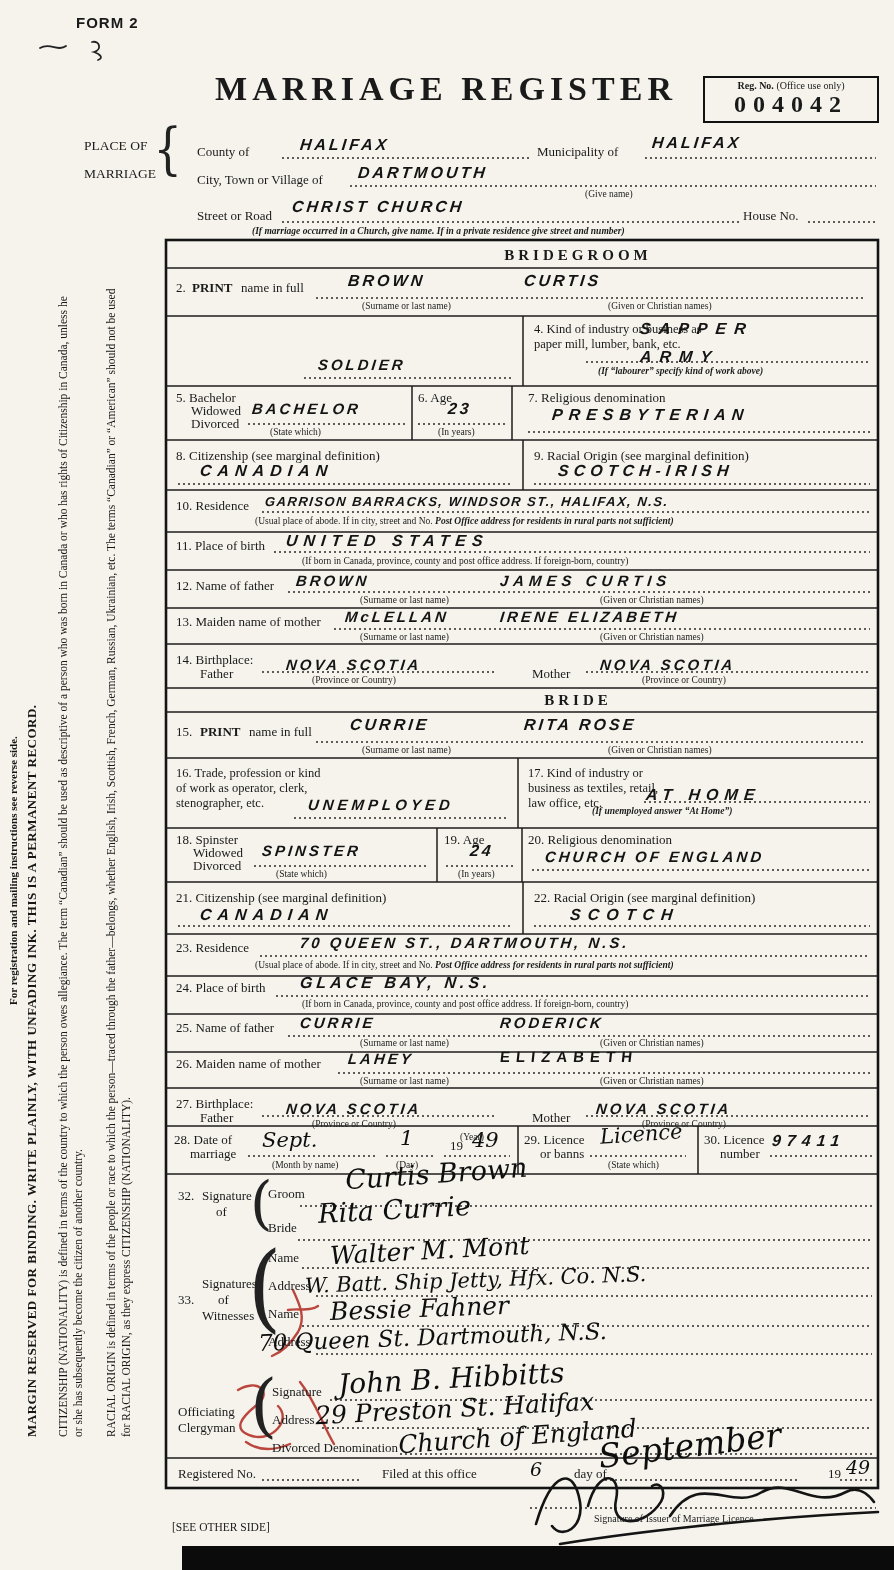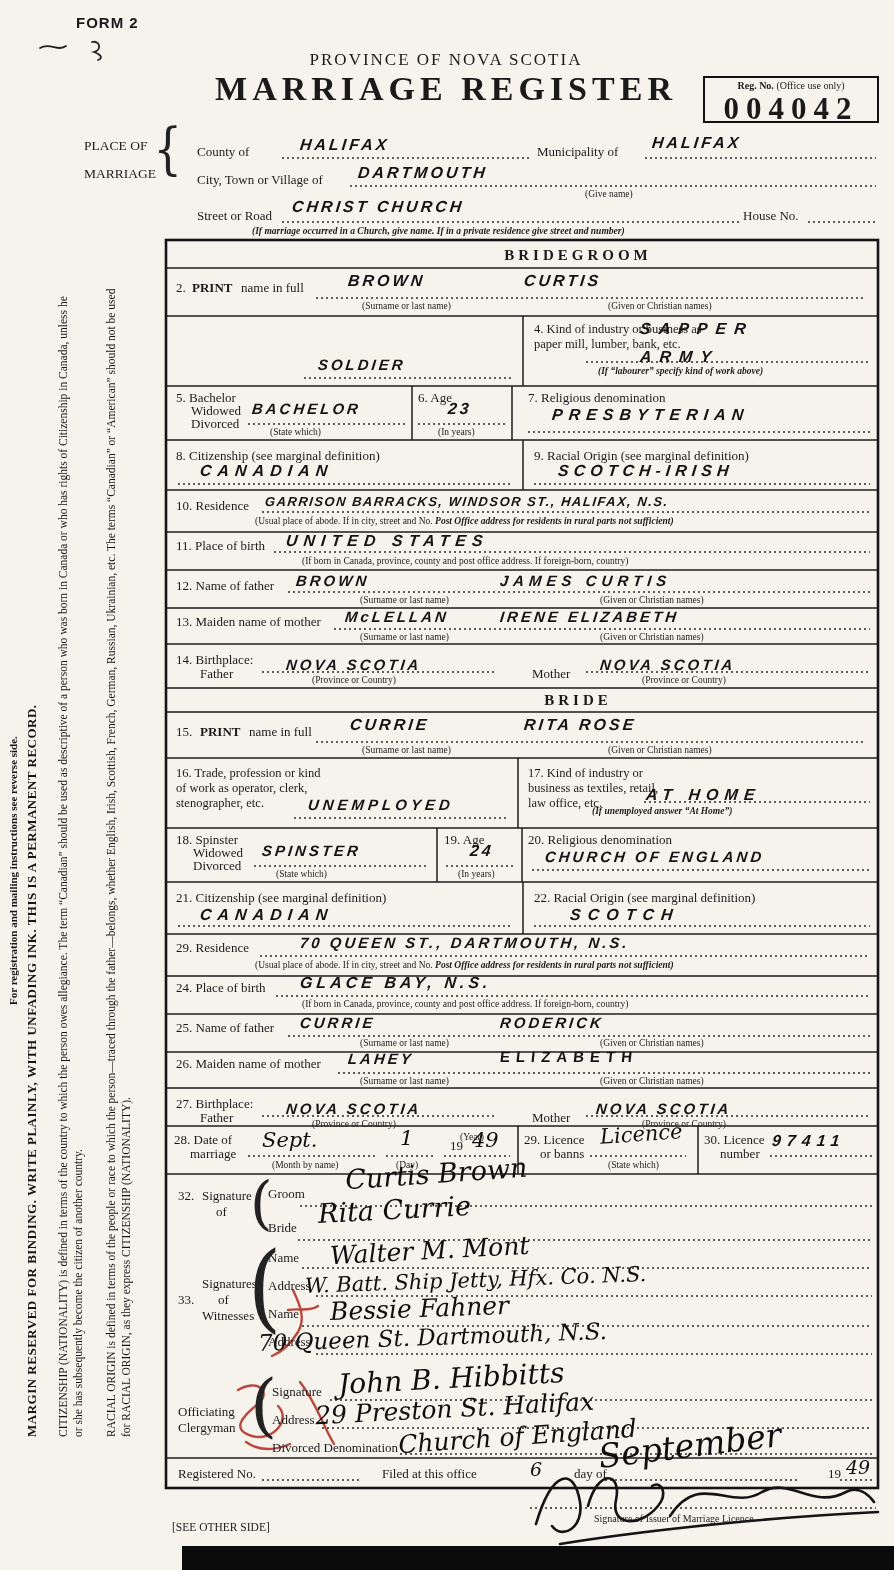--- a/index.html
+++ b/index.html
@@ -142,29 +142,28 @@
       <path d="M300,1382 C316,1402 322,1424 334,1444"></path>
     </g>
   </svg>
 
   <div class="abs rot margintxt b" style="left:6px;top:1005px;width:372px;font-size:11px">For registration and mailing instructions see reverse side.</div>
   <div class="abs rot margintxt b" style="left:24px;top:1437px;width:802px;font-size:13px;letter-spacing:0.5px">MARGIN RESERVED FOR BINDING.   WRITE PLAINLY, WITH UNFADING INK.   THIS IS A PERMANENT RECORD.</div>
   <div class="abs rot margintxt" style="left:56px;top:1437px;width:1152px;font-size:11.5px">CITIZENSHIP (NATIONALITY) is defined in terms of the country to which the person owes allegiance.  The term “Canadian” should be used as descriptive of a person who was born in Canada or who has rights of Citizenship in Canada, unless he or she has subsequently become the citizen of another country.</div>
   <div class="abs rot margintxt" style="left:104px;top:1437px;width:1152px;font-size:11.5px">RACIAL ORIGIN is defined in terms of the people or race to which the person—traced through the father—belongs, whether English, Irish, Scottish, French, German, Russian, Ukrainian, etc.  The terms “Canadian” or “American” should not be used for RACIAL ORIGIN, as they express CITIZENSHIP (NATIONALITY).</div>
 
   <div class="abs b" style="left:76px;top:14px;font-family:'Liberation Sans',sans-serif;font-size:15px;letter-spacing:1px">FORM 2</div>
-  <div class="abs" style="left:166px;top:50px;width:560px;text-align:center;font-size:17px;letter-spacing:2px">PROVINCE OF NOVA SCOTIA</div>
   <div class="abs title" style="left:166px;top:70px;width:560px;font-size:34px">MARRIAGE REGISTER</div>
 
   <div class="abs regbox" style="left:703px;top:76px;width:176px;height:47px;padding-top:2px">
     <div style="font-size:10px">
       <span class="b">Reg. No.</span>
       <span>(Office use only)</span>
     </div>
-    <div class="b" style="font-size:31px;letter-spacing:7px">004042</div>
+    <div class="b" style="font-size:24px;letter-spacing:7px">004042</div>
   </div>
 
   <div class="abs lbl" style="left:84px;top:138px;font-size:13.5px">PLACE OF</div>
   <div class="abs lbl" style="left:84px;top:166px;font-size:13.5px">MARRIAGE</div>
   <div class="abs paren" style="left:150px;top:122px;font-size:56px;transform:scaleX(0.8)">{</div>
 
   <div class="abs lbl" style="left:197px;top:144px">County of</div>
   <div class="abs hw" style="left:300px;top:136px;font-size:16px">HALIFAX</div>
   <div class="abs lbl" style="left:537px;top:144px">Municipality of</div>
   <div class="abs hw" style="left:652px;top:134px;font-size:16px">HALIFAX</div>
@@ -266,21 +265,21 @@
   <div class="abs hw" style="left:470px;top:842px;font-size:16px">24</div>
   <div class="abs cap" style="left:458px;top:869px">(In years)</div>
   <div class="abs lbl" style="left:528px;top:832px">20. Religious denomination</div>
   <div class="abs hw" style="left:545px;top:848px;letter-spacing:3px;font-size:15px">CHURCH OF ENGLAND</div>
 
   <div class="abs lbl" style="left:176px;top:890px">21. Citizenship (see marginal definition)</div>
   <div class="abs hw" style="left:200px;top:906px;letter-spacing:6px;font-size:16px">CANADIAN</div>
   <div class="abs lbl" style="left:534px;top:890px">22. Racial Origin (see marginal definition)</div>
   <div class="abs hw" style="left:570px;top:906px;letter-spacing:7px;font-size:16px">SCOTCH</div>
 
-  <div class="abs lbl" style="left:176px;top:940px">29. Residence</div>
+  <div class="abs lbl" style="left:176px;top:940px">23. Residence</div>
   <div class="abs hw" style="left:300px;top:934px;letter-spacing:3px;font-size:15px">70 QUEEN ST., DARTMOUTH, N.S.</div>
   <div class="abs cap" style="left:255px;top:960px">
     <span>(Usual place of abode.  If in city, street and No.</span>
     <span class="capb">Post Office address for residents in rural parts not sufficient)</span>
   </div>
 
   <div class="abs lbl" style="left:176px;top:980px">24. Place of birth</div>
   <div class="abs hw" style="left:300px;top:974px;letter-spacing:4px;font-size:16px">GLACE BAY, N.S.</div>
   <div class="abs cap" style="left:302px;top:999px">(If born in Canada, province, county and post office address.  If foreign-born, country)</div>
 

